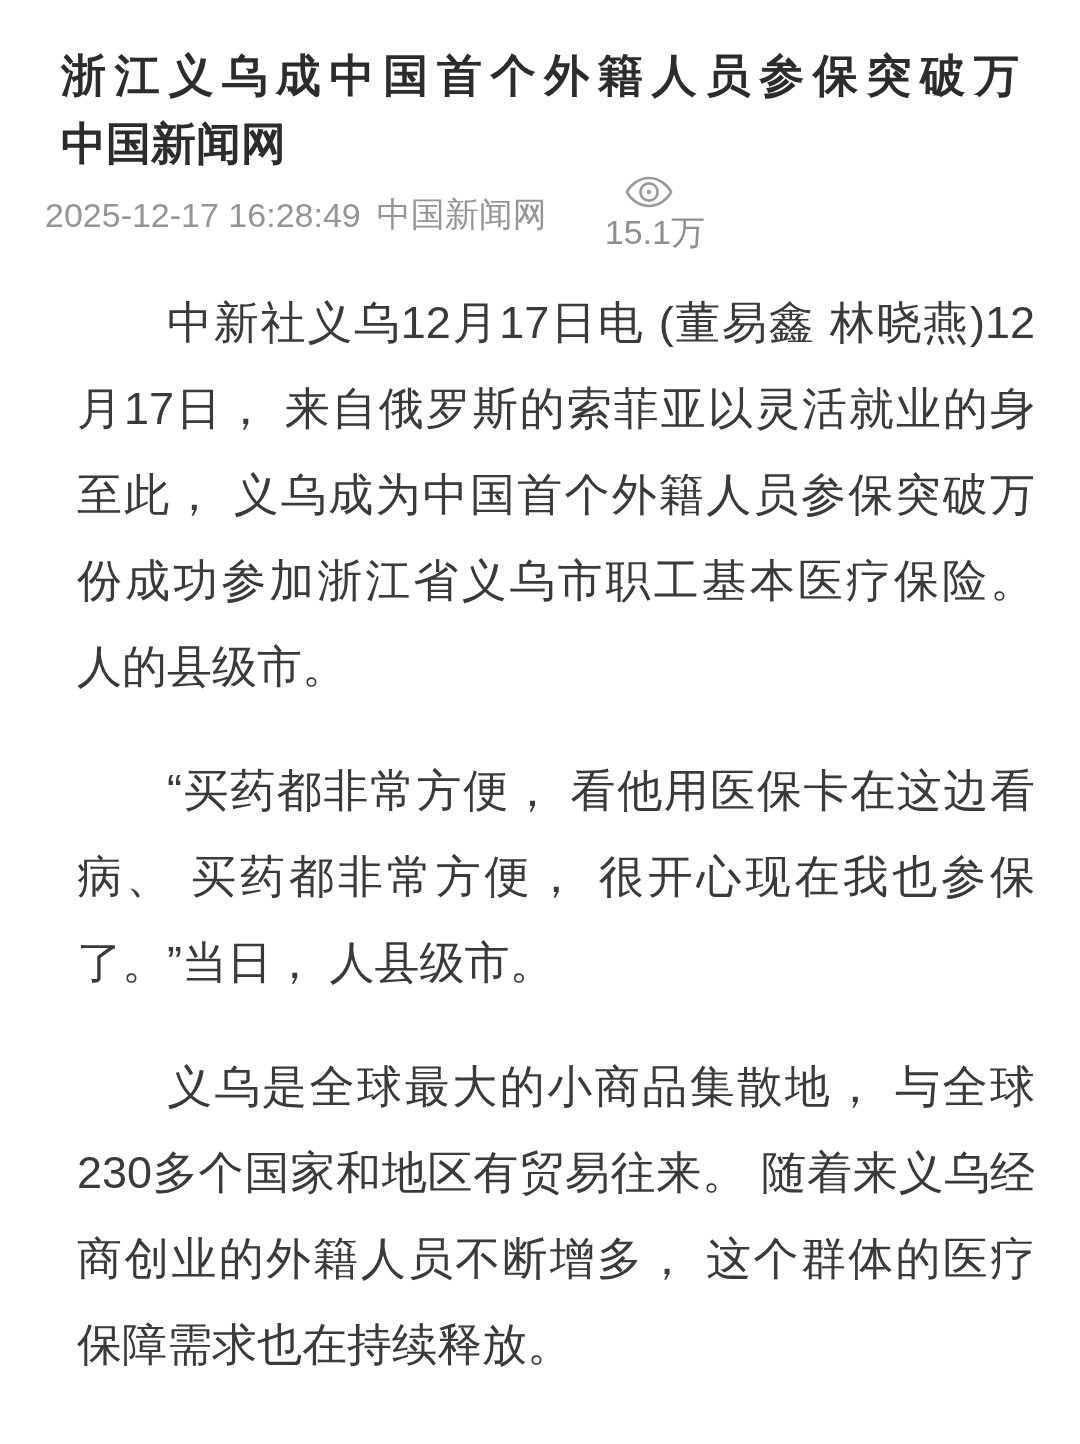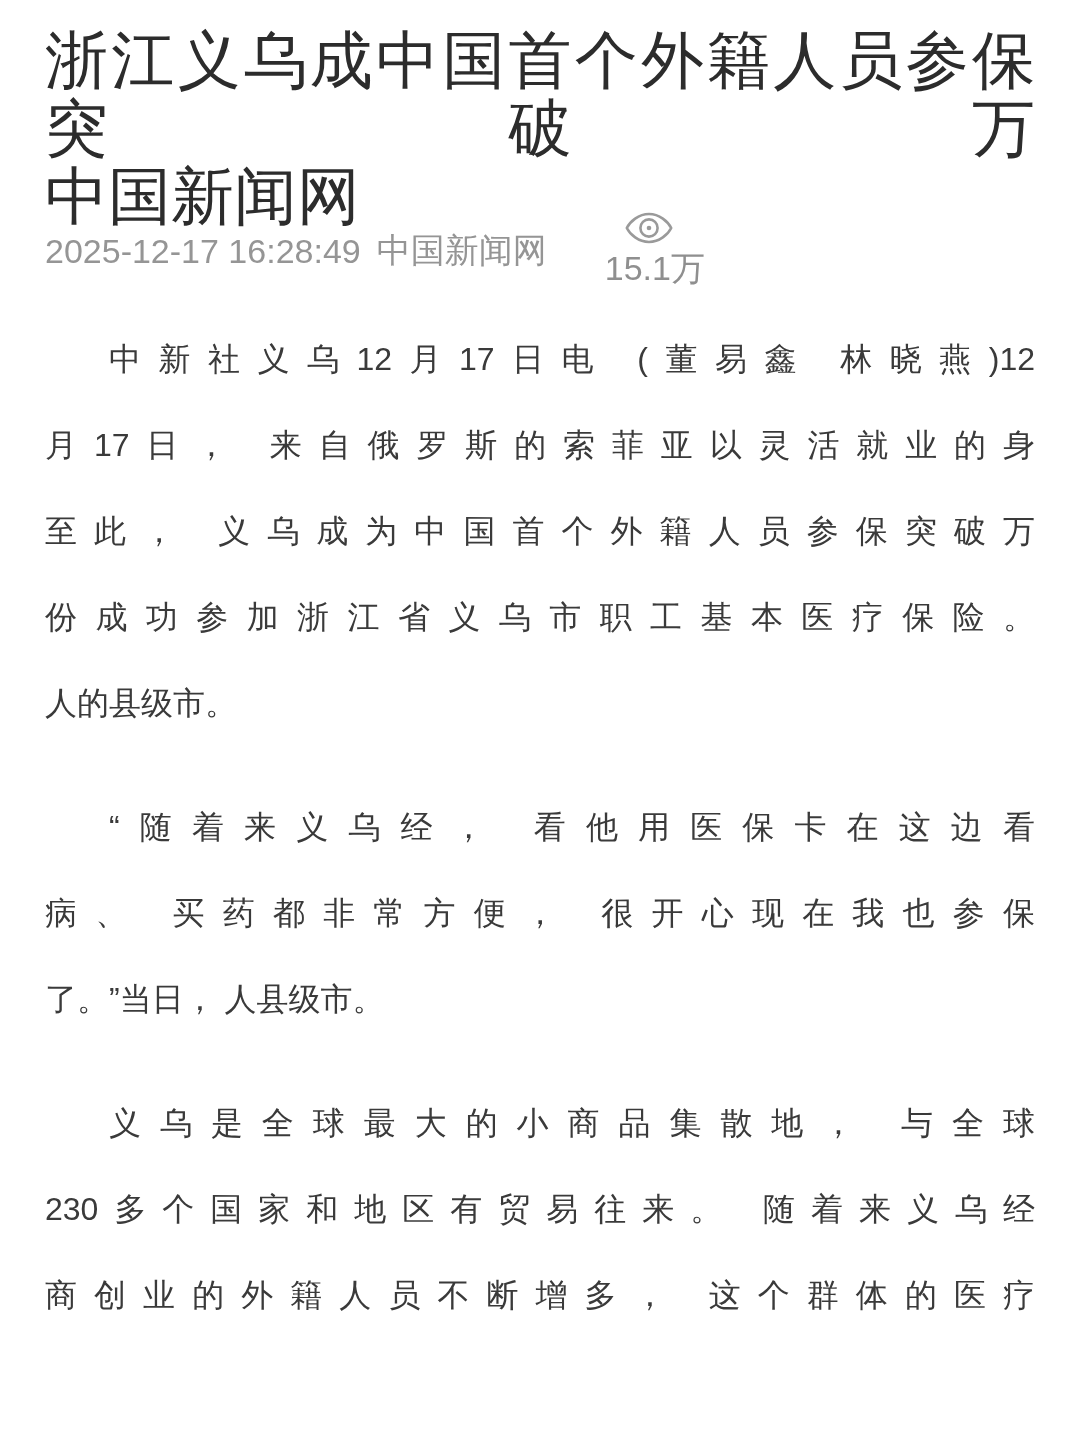--- a/index.html
+++ b/index.html
@@ -13,25 +13,25 @@
   }
   .page {
     box-sizing: border-box;
     width: 1080px;
     height: 1444px;
     padding: 26px 45px 0 45px;
     background: #ffffff;
   }
   
   h1.title {
-    margin: 0;
+    margin: 16px;
     padding: 0;
-    font-size: 63px;
+    font-size: 45px;
     line-height: 68px;
-    font-weight: 400;
+    font-weight: 700;
     color: #2c2c2c;
   }
   .t-line {
     display: block;
     text-align: justify;
     text-align-last: justify;
   }
   .t-line.t-last {
     text-align-last: left;
   }
@@ -58,24 +58,25 @@
     height: 36px;
     display: block;
   }
   .views .count {
     margin-left: 12px;
     color: #8f8f8f;
   }
   
   .body {
     margin-top: 44px;
-    font-size: 32px;
+    font-size: 45px;
     line-height: 86px;
     color: #3a3a3a;
     font-weight: 400;
+    margin-left: 32px;
   }
   .para {
     margin: 0;
     padding: 0;
   }
   .para + .para {
     margin-top: 38px;
   }
   .line {
     display: block;
@@ -117,25 +118,26 @@
 
     <p class="para">
       <span class="line first">中新社义乌12月17日电 (董易鑫 林晓燕)12</span>
       <span class="line">月17日， 来自俄罗斯的索菲亚以灵活就业的身</span>
       <span class="line">至此， 义乌成为中国首个外籍人员参保突破万</span>
       <span class="line">份成功参加浙江省义乌市职工基本医疗保险。</span>
       <span class="line last">人的县级市。</span>
     </p>
 
     <p class="para">
-      <span class="line first">“随着来义乌经， 看他用医保卡在这边看</span>
+      <span class="line first">“买药都非常方便， 看他用医保卡在这边看</span>
       <span class="line">病、 买药都非常方便， 很开心现在我也参保</span>
       <span class="line last">了。”当日， 人县级市。</span>
     </p>
 
     <p class="para">
       <span class="line first">义乌是全球最大的小商品集散地， 与全球</span>
       <span class="line">230多个国家和地区有贸易往来。 随着来义乌经</span>
       <span class="line">商创业的外籍人员不断增多， 这个群体的医疗</span>
+      <span class="line last">保障需求也在持续释放。</span>
     </p>
 
   </div>
 </div>
 
 </body></html>

